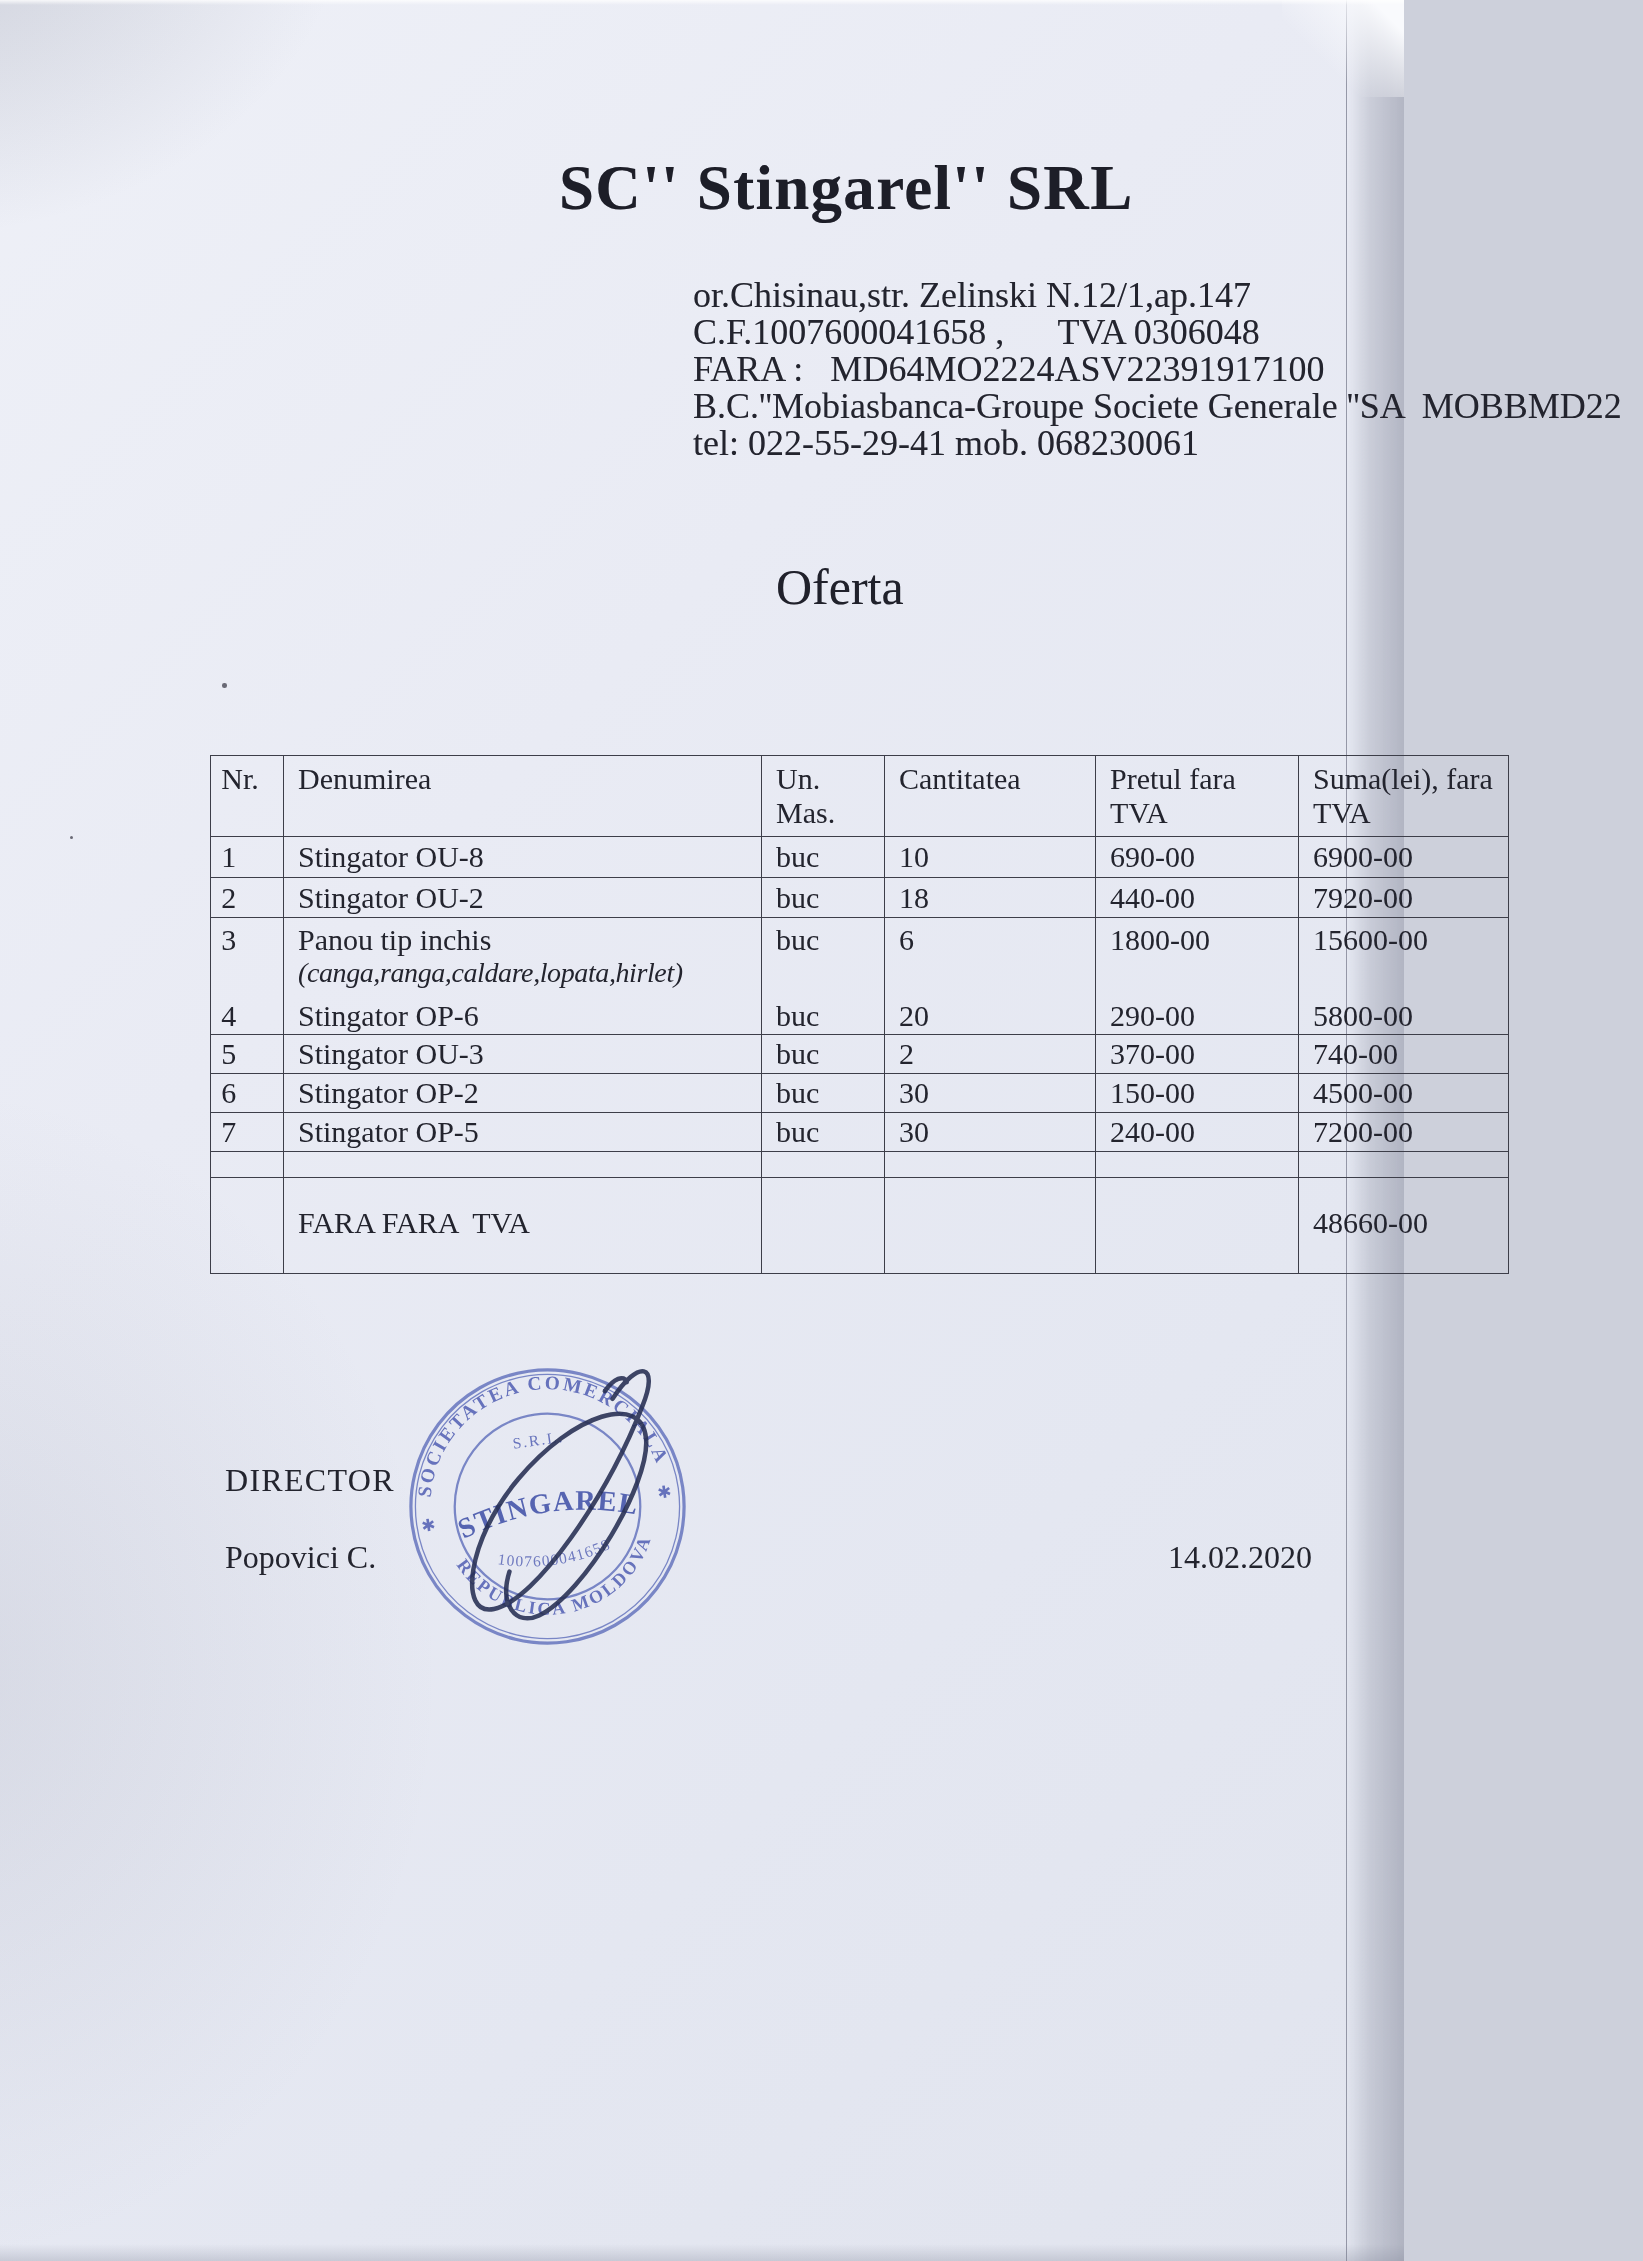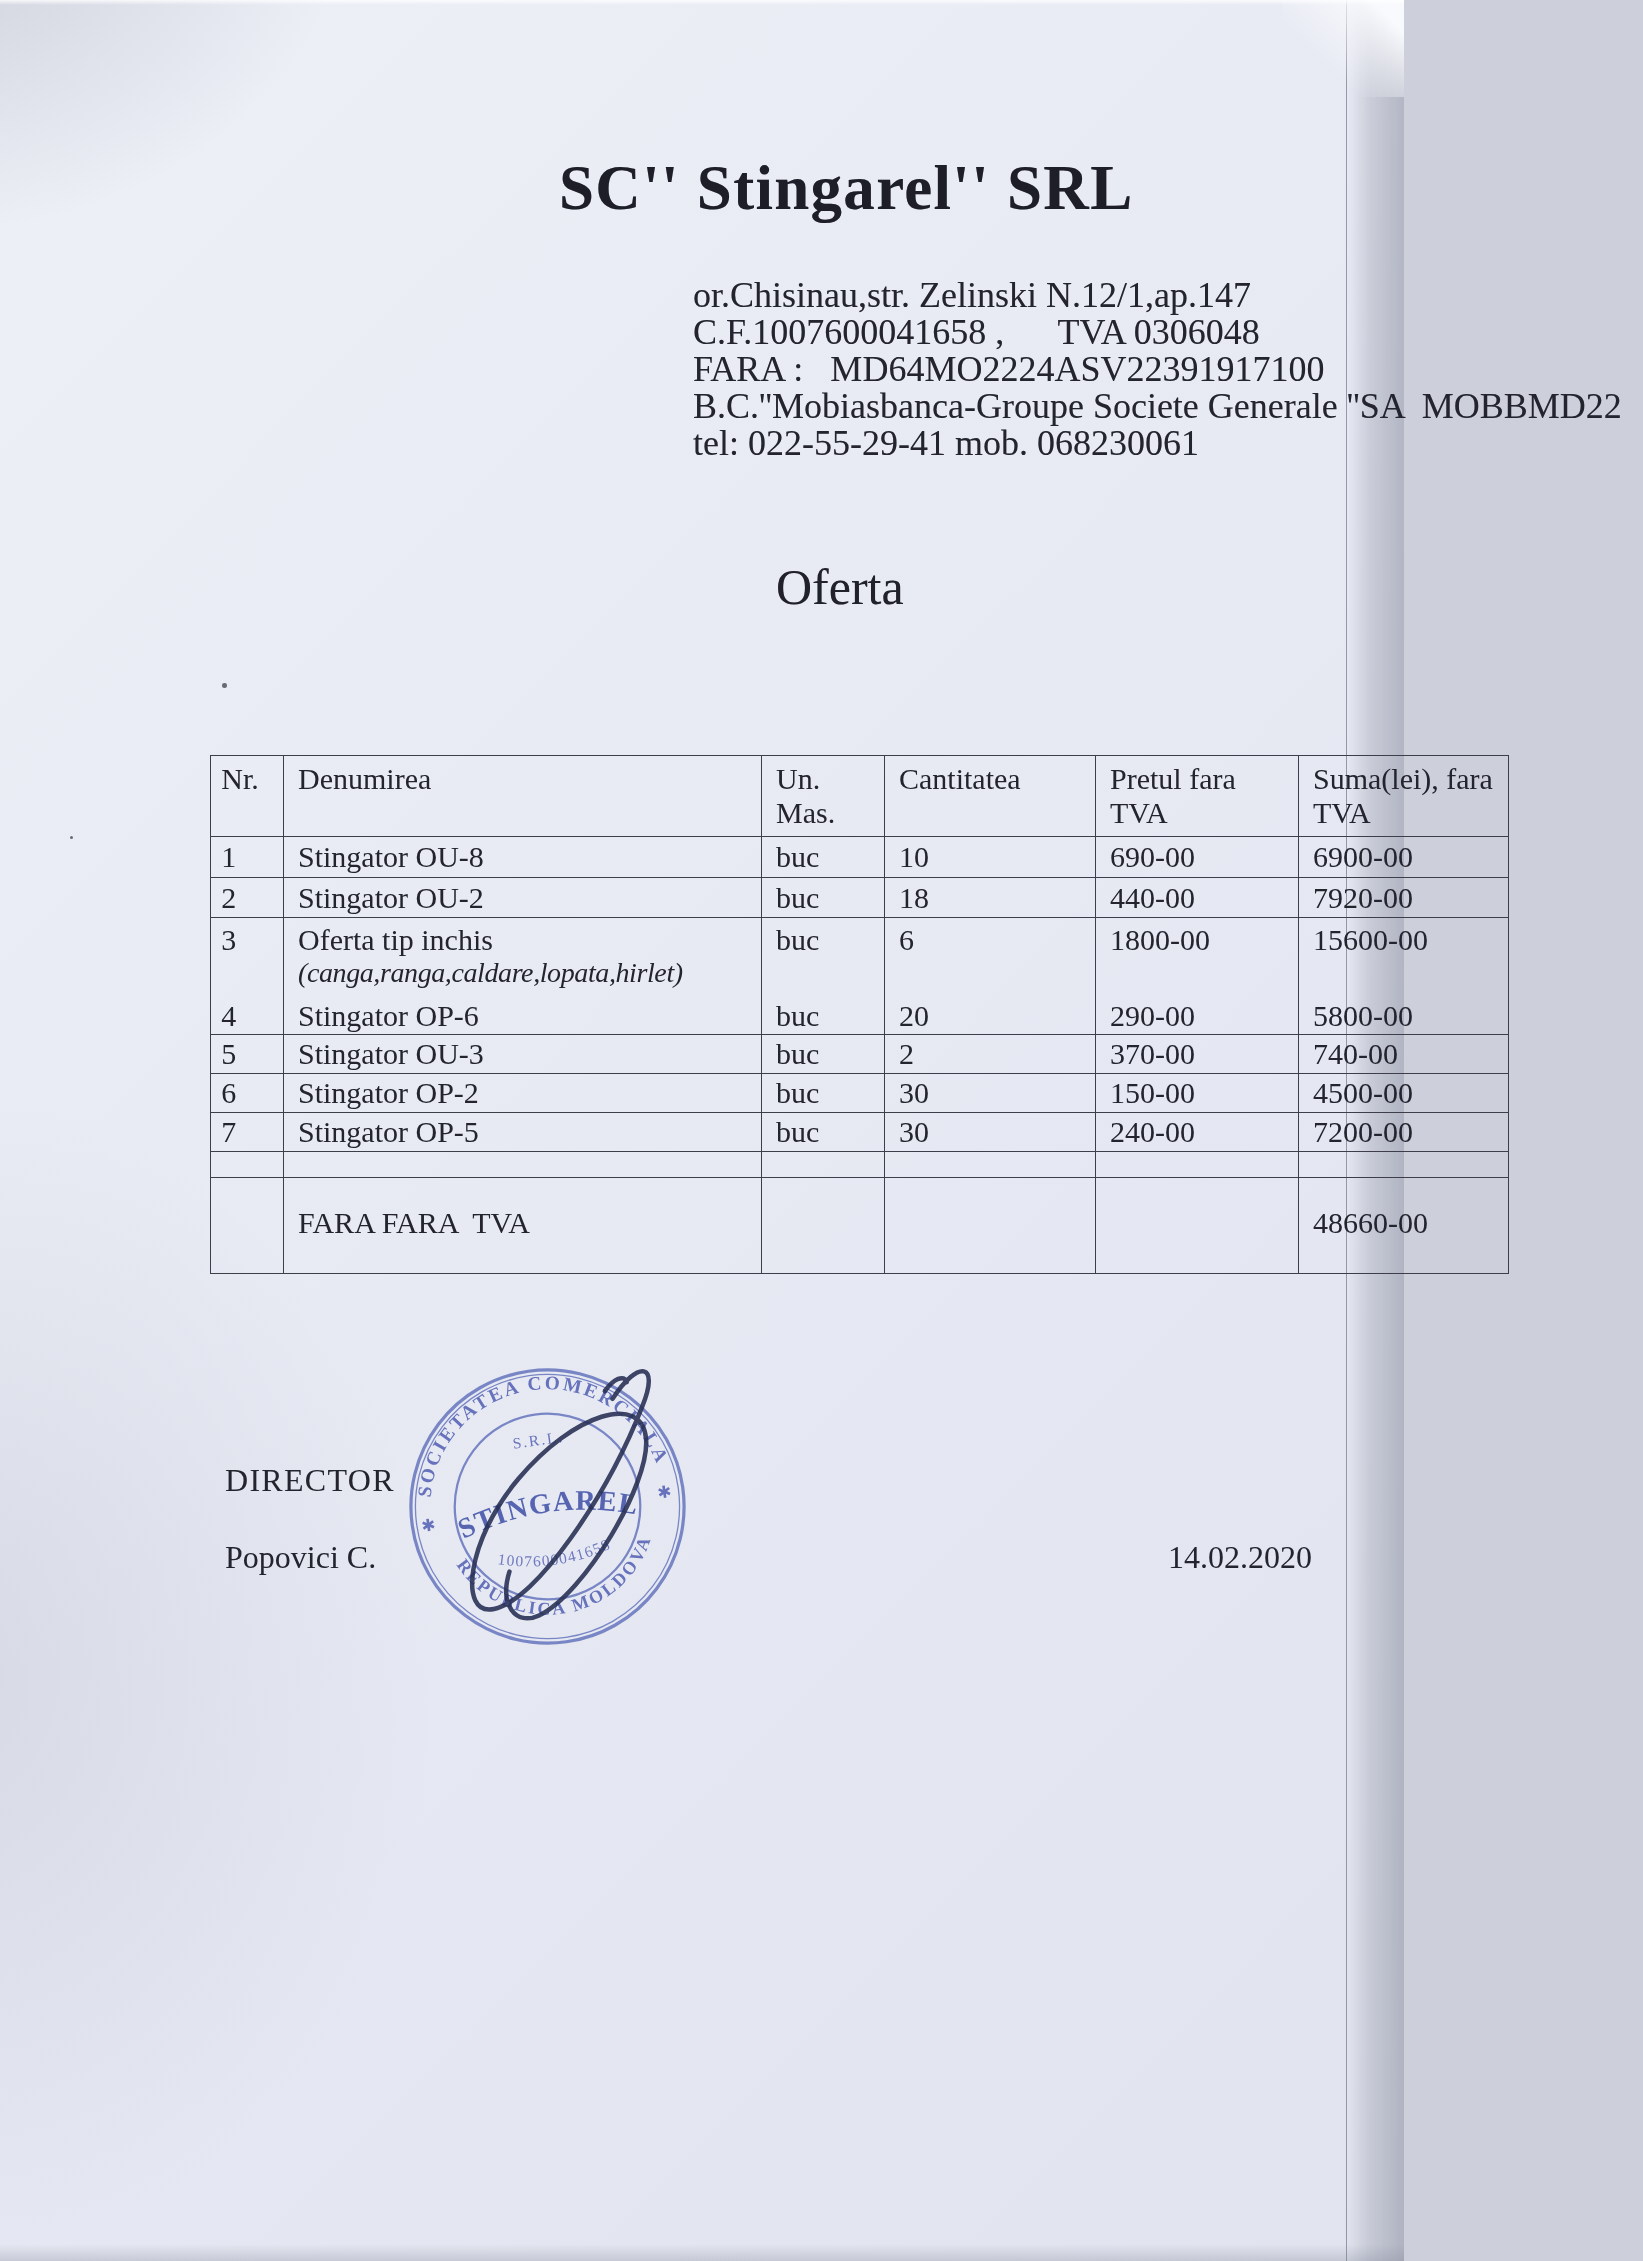--- a/index.html
+++ b/index.html
@@ -163,21 +163,21 @@
         <td class="c-nr">2</td>
         <td>Stingator OU-2</td>
         <td>buc</td>
         <td>18</td>
         <td>440-00</td>
         <td>7920-00</td>
       </tr>
       <tr class="row-merged">
         <td class="c-nr">3</td>
         <td>
-          <div>Oferta tip inchis</div>
+          <div>Panou tip inchis</div>
           <div class="detail">(canga,ranga,caldare,lopata,hirlet)</div>
         </td>
         <td>buc</td>
         <td>6</td>
         <td>1800-00</td>
         <td>15600-00</td>
       </tr>
       <tr class="row-after-merged">
         <td class="c-nr">4</td>
         <td>Stingator OP-6</td>

